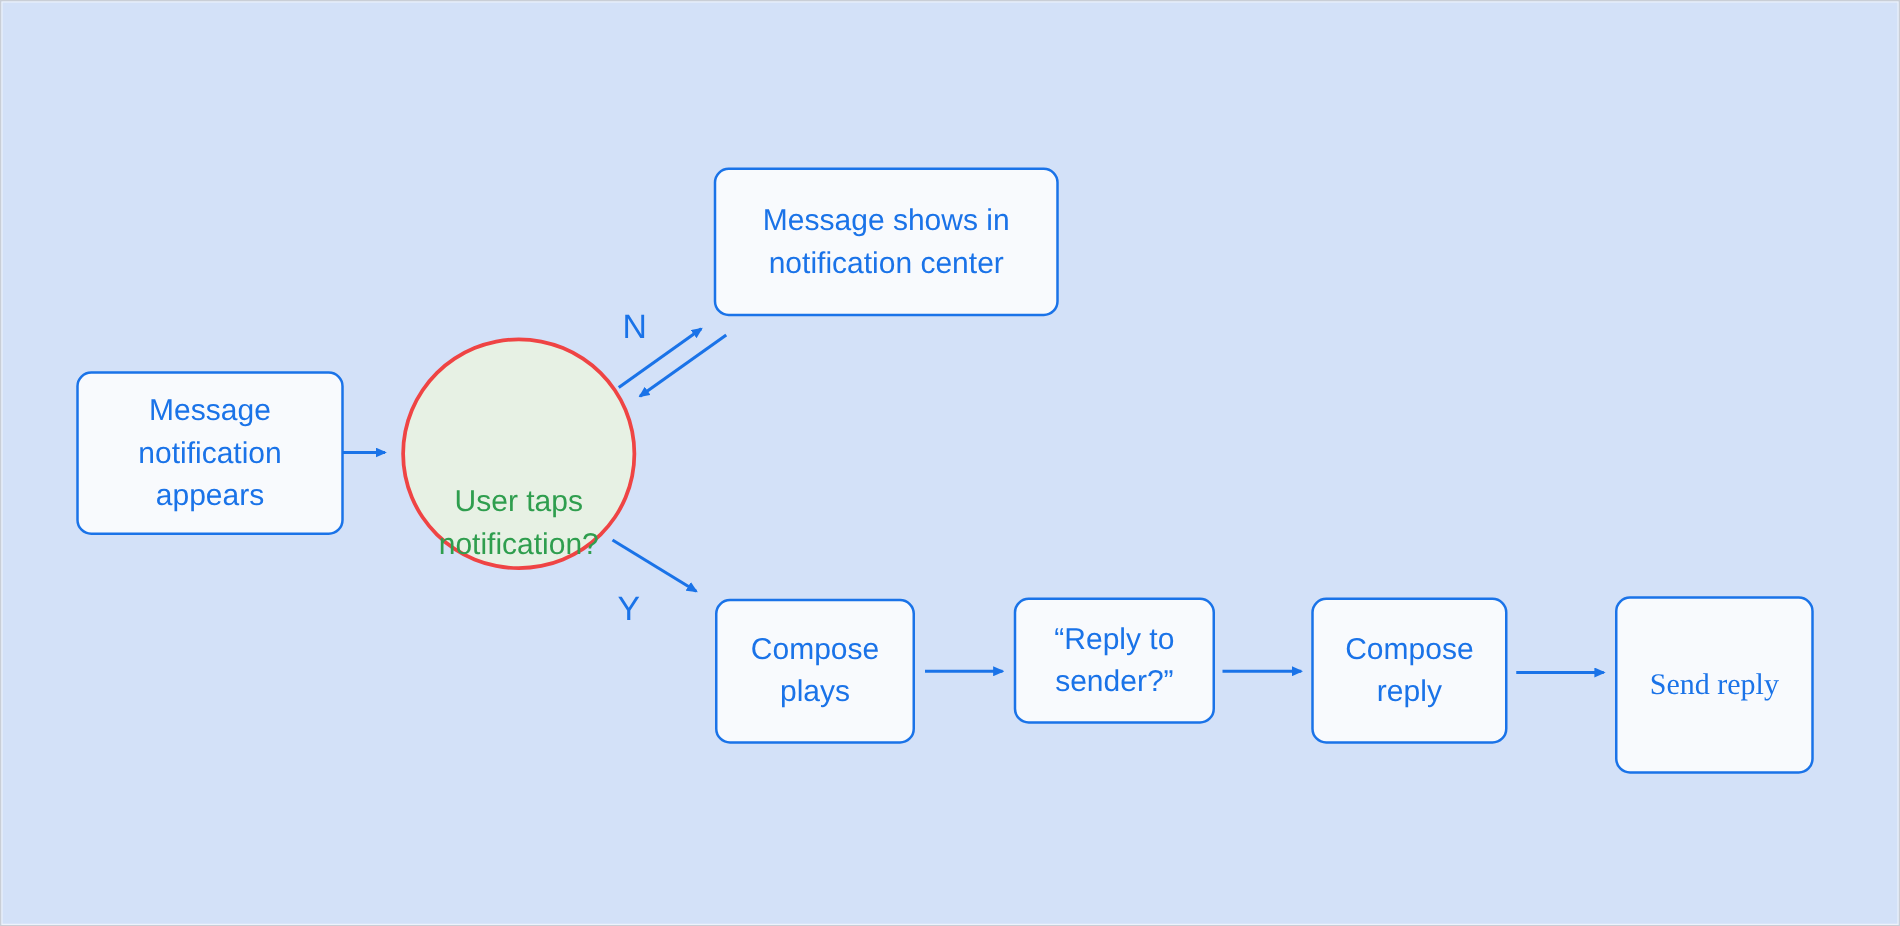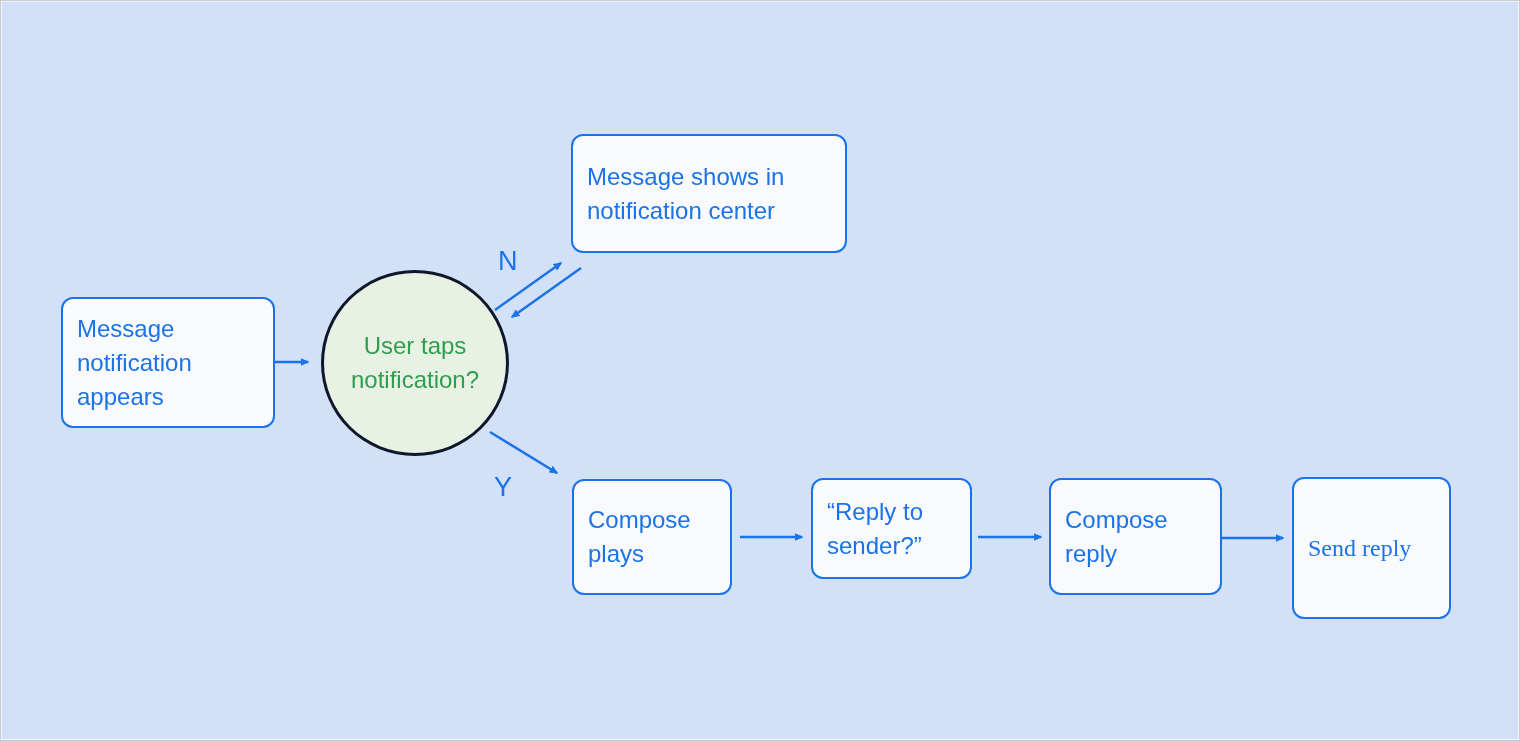--- a/index.html
+++ b/index.html
@@ -21,55 +21,56 @@
   }
   .node {
     position: absolute;
     box-sizing: border-box;
     background: #f8fafd;
     border: 2.5px solid #1a73e8;
     border-radius: 12px;
     color: #1a73e8;
     font-size: 24px;
     line-height: 34px;
+    text-align: center;
     display: flex;
     align-items: center;
     justify-content: center;
     padding: 8px 14px;
   }
   .node .label { width: 100%; }
   .decision {
     position: absolute;
     box-sizing: border-box;
     width: 188px;
     height: 186px;
     border-radius: 50%;
     background: #e7f1e4;
-    border: 3px solid #0f172a;
+    border: 3px solid #ef4444;
     color: #2f9e4e;
     font-size: 24px;
     line-height: 34px;
     text-align: center;
     display: flex;
-    align-items: center;
+    align-items: flex-end;
     justify-content: center;
     padding: 0 16px;
   }
   .edge-label {
     position: absolute;
     color: #1a73e8;
     font-size: 27px;
     line-height: 27px;
   }
   
   #node-start   { left: 60px;  top: 296px; width: 214px; height: 131px; }
   #node-center  { left: 570px; top: 133px; width: 276px; height: 119px; }
   #node-plays   { left: 571px; top: 478px; width: 160px; height: 116px; }
   #node-reply-q { left: 810px; top: 477px; width: 161px; height: 101px; }
-  #node-compose { left: 1048px;top: 477px; width: 173px; height: 117px; }
+  #node-compose { left: 1048px;top: 477px; width: 157px; height: 117px; }
   #node-send    { left: 1291px;top: 476px; width: 159px; height: 142px; font-family: Liberation Serif, serif; }
   #node-decision{ left: 320px; top: 269px; }
   #label-n { left: 497px; top: 247px; }
   #label-y { left: 493px; top: 473px; }
 </style>
 </head>
 <body>
 
 <div class="canvas">
 

